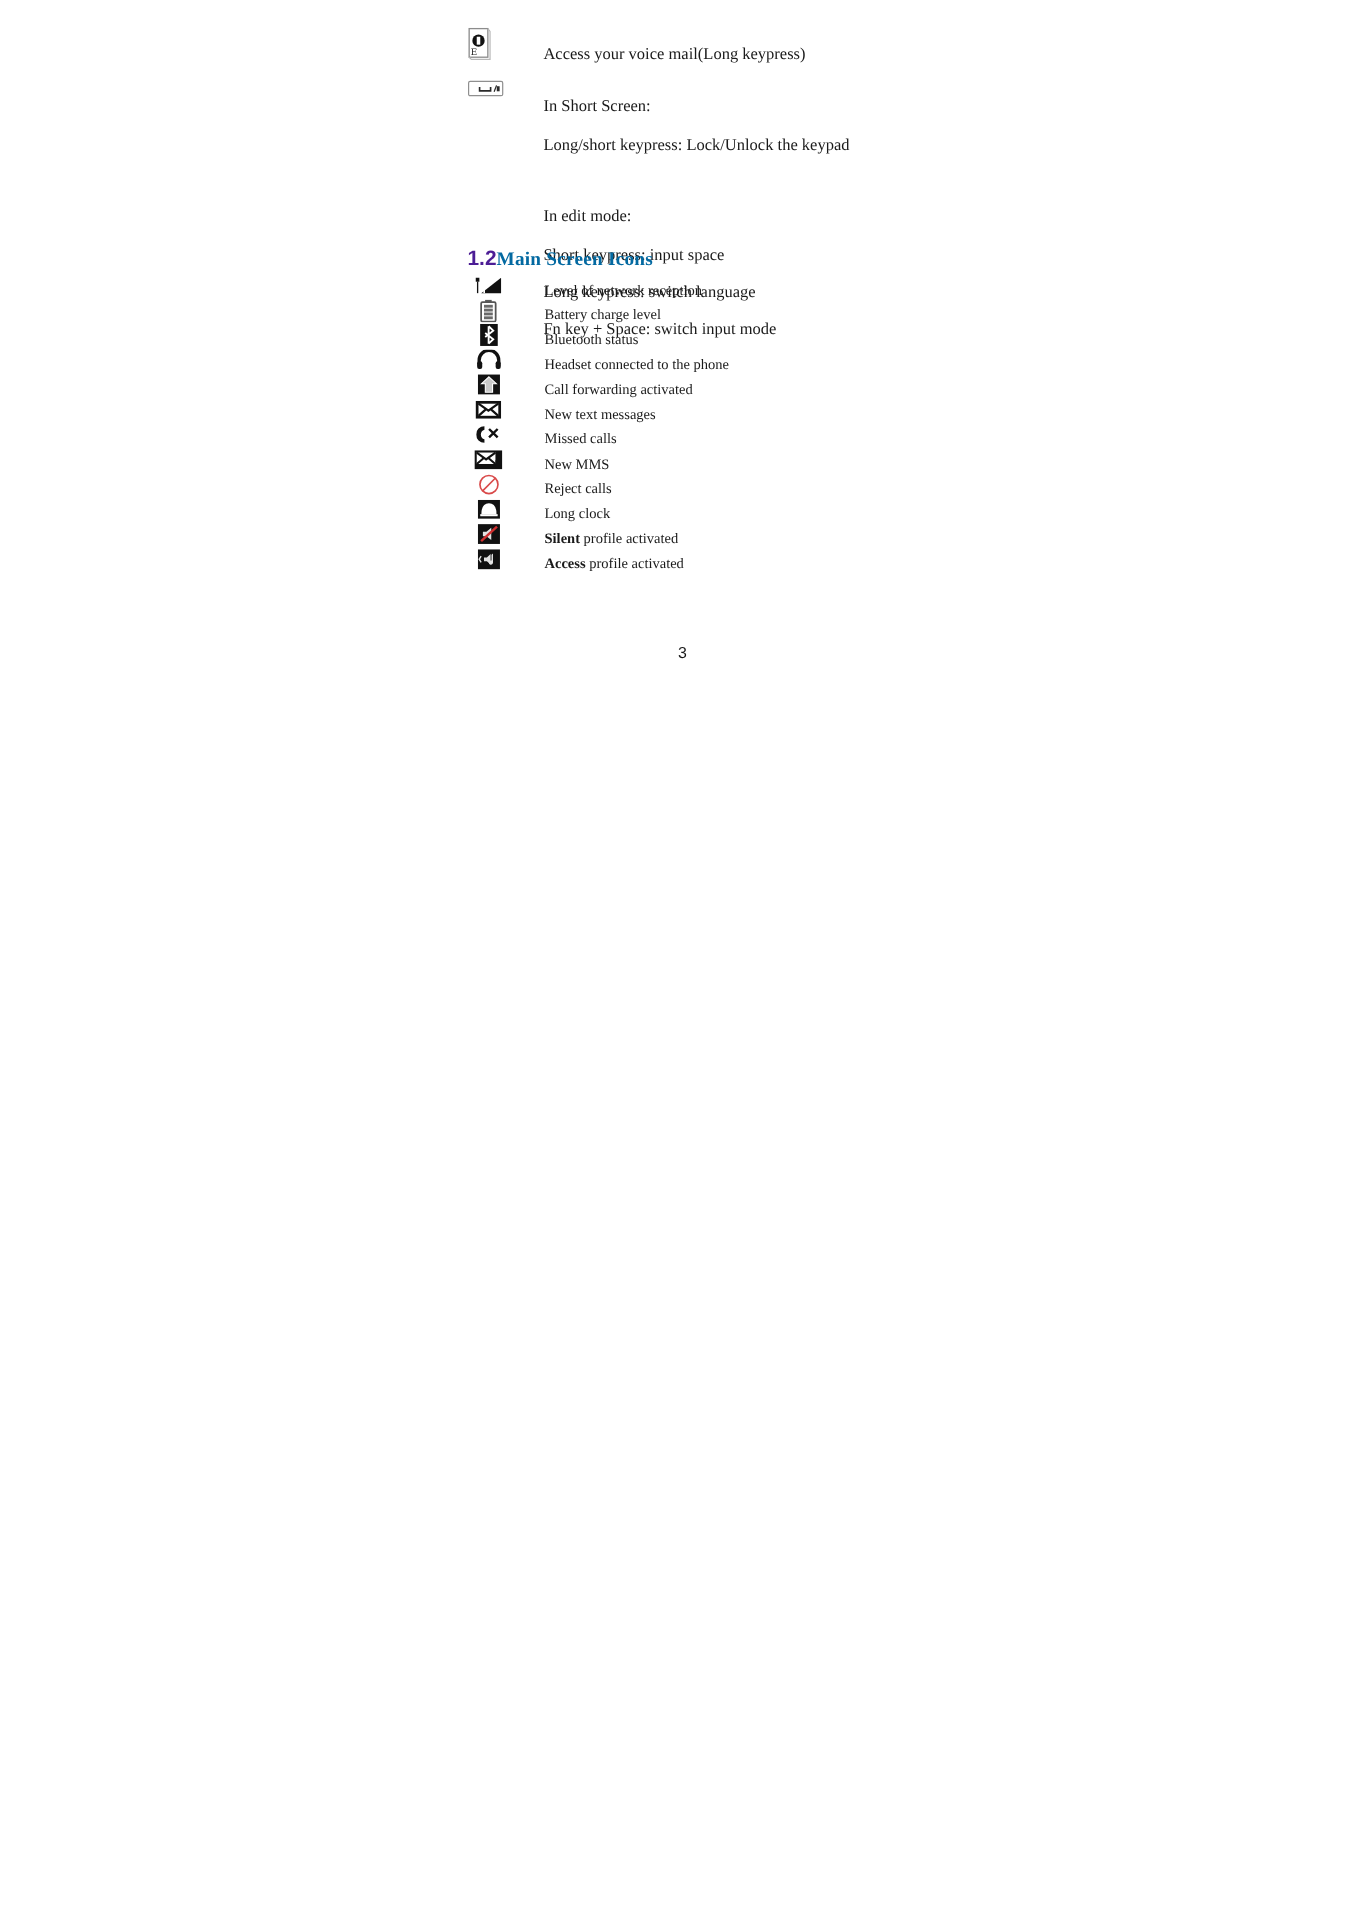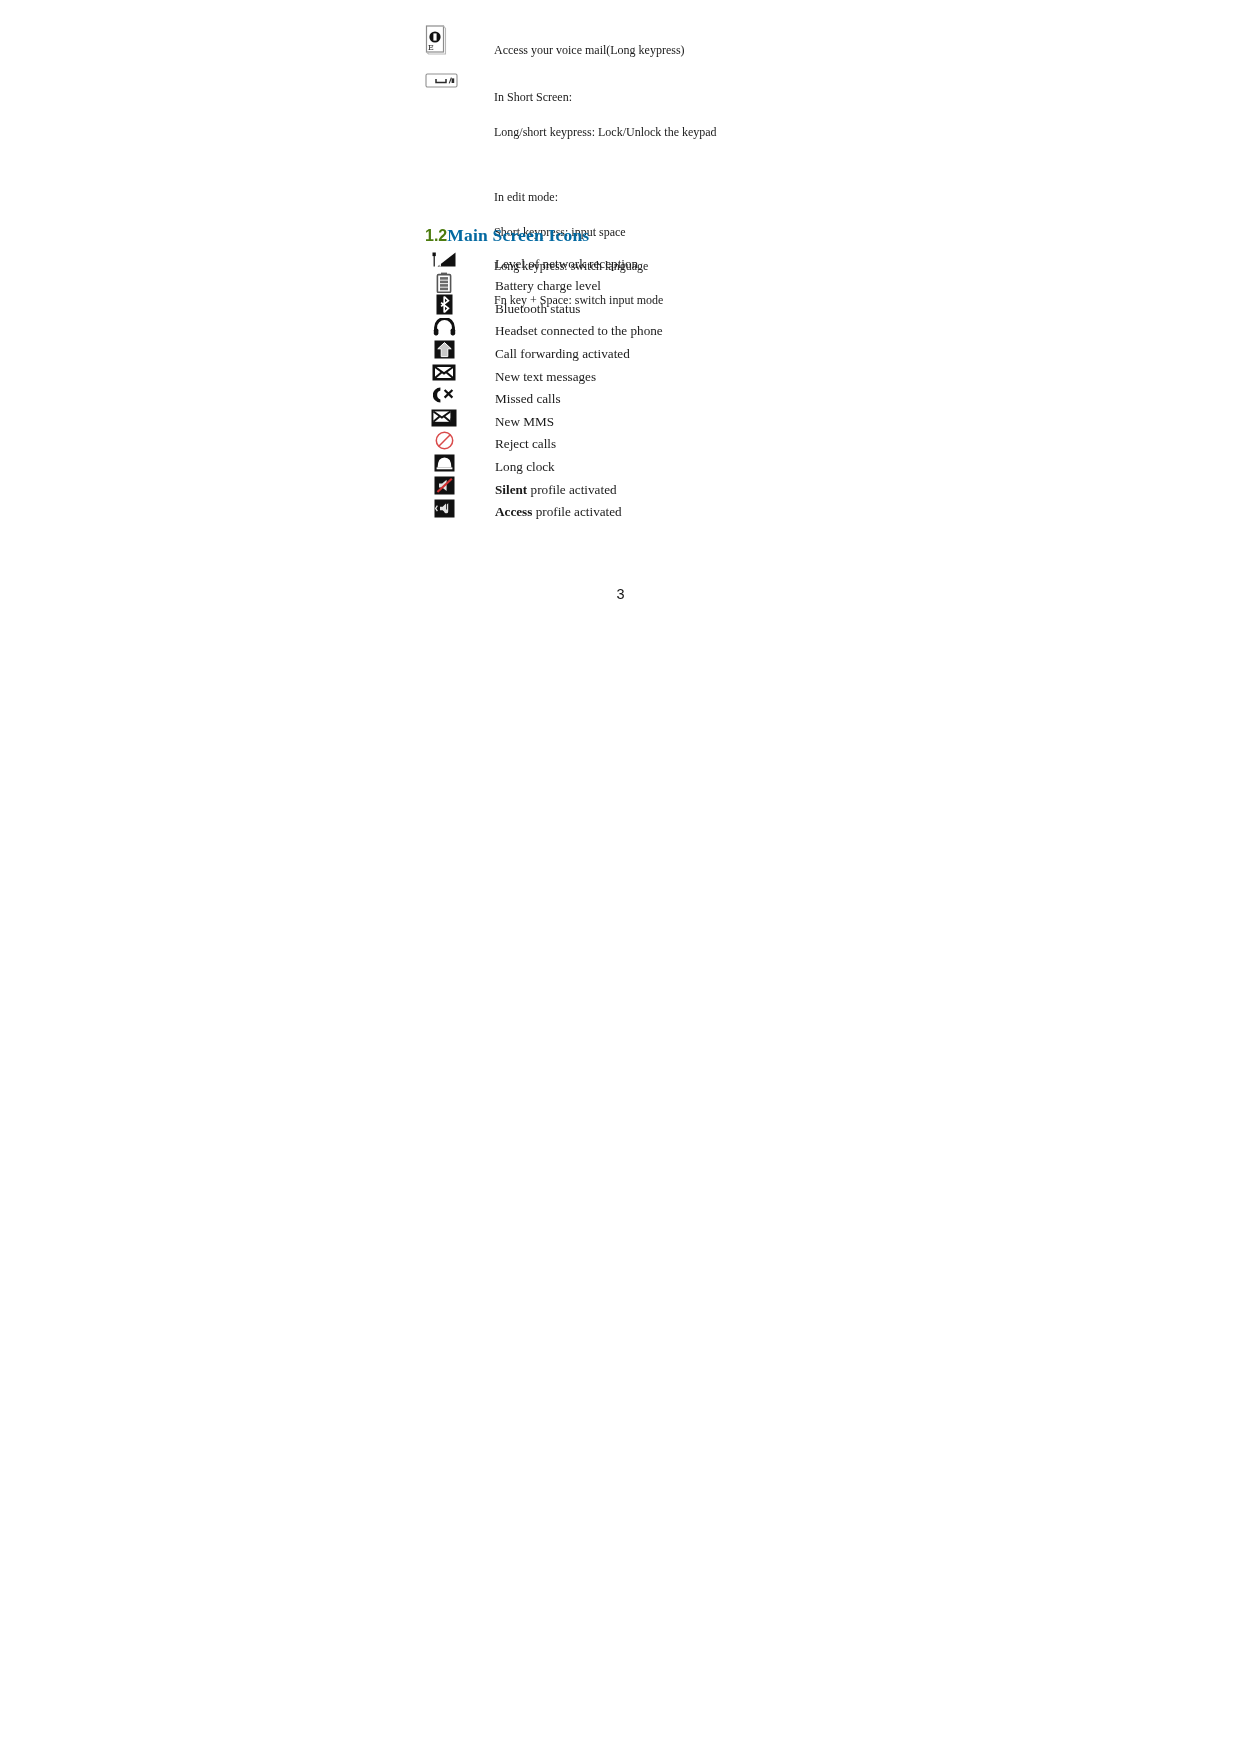--- a/index.html
+++ b/index.html
@@ -31,42 +31,42 @@
   }
   .key-icon-cell {
     width: 42px;
     flex: 0 0 42px;
     display: flex;
     justify-content: flex-start;
     align-items: flex-start;
   }
   .key-text-cell {
     margin-left: 27px;
-    font-size: 12px;
+    font-size: 15px;
     line-height: 17.2px;
     color: #1a1a1a;
     white-space: pre-line;
   }
   .key-text-cell .ln { display: block; }
   .blank-ln { display: block; height: 14px; }
 
   
   .heading {
     position: absolute;
     left: 425px;
     top: 225px;
     display: flex;
     align-items: baseline;
     white-space: nowrap;
   }
   .heading-num {
     font-family: "Liberation Sans", "DejaVu Sans", sans-serif;
     font-weight: bold;
-    font-size: 16px;
-    color: #4d7c0f;
+    font-size: 19px;
+    color: #4c1d95;
     letter-spacing: 0px;
   }
   .heading-title {
     font-family: "Liberation Serif", "DejaVu Serif", serif;
     font-weight: bold;
     font-size: 17.5px;
     color: #0369a1;
     letter-spacing: 0.2px;
   }
 

